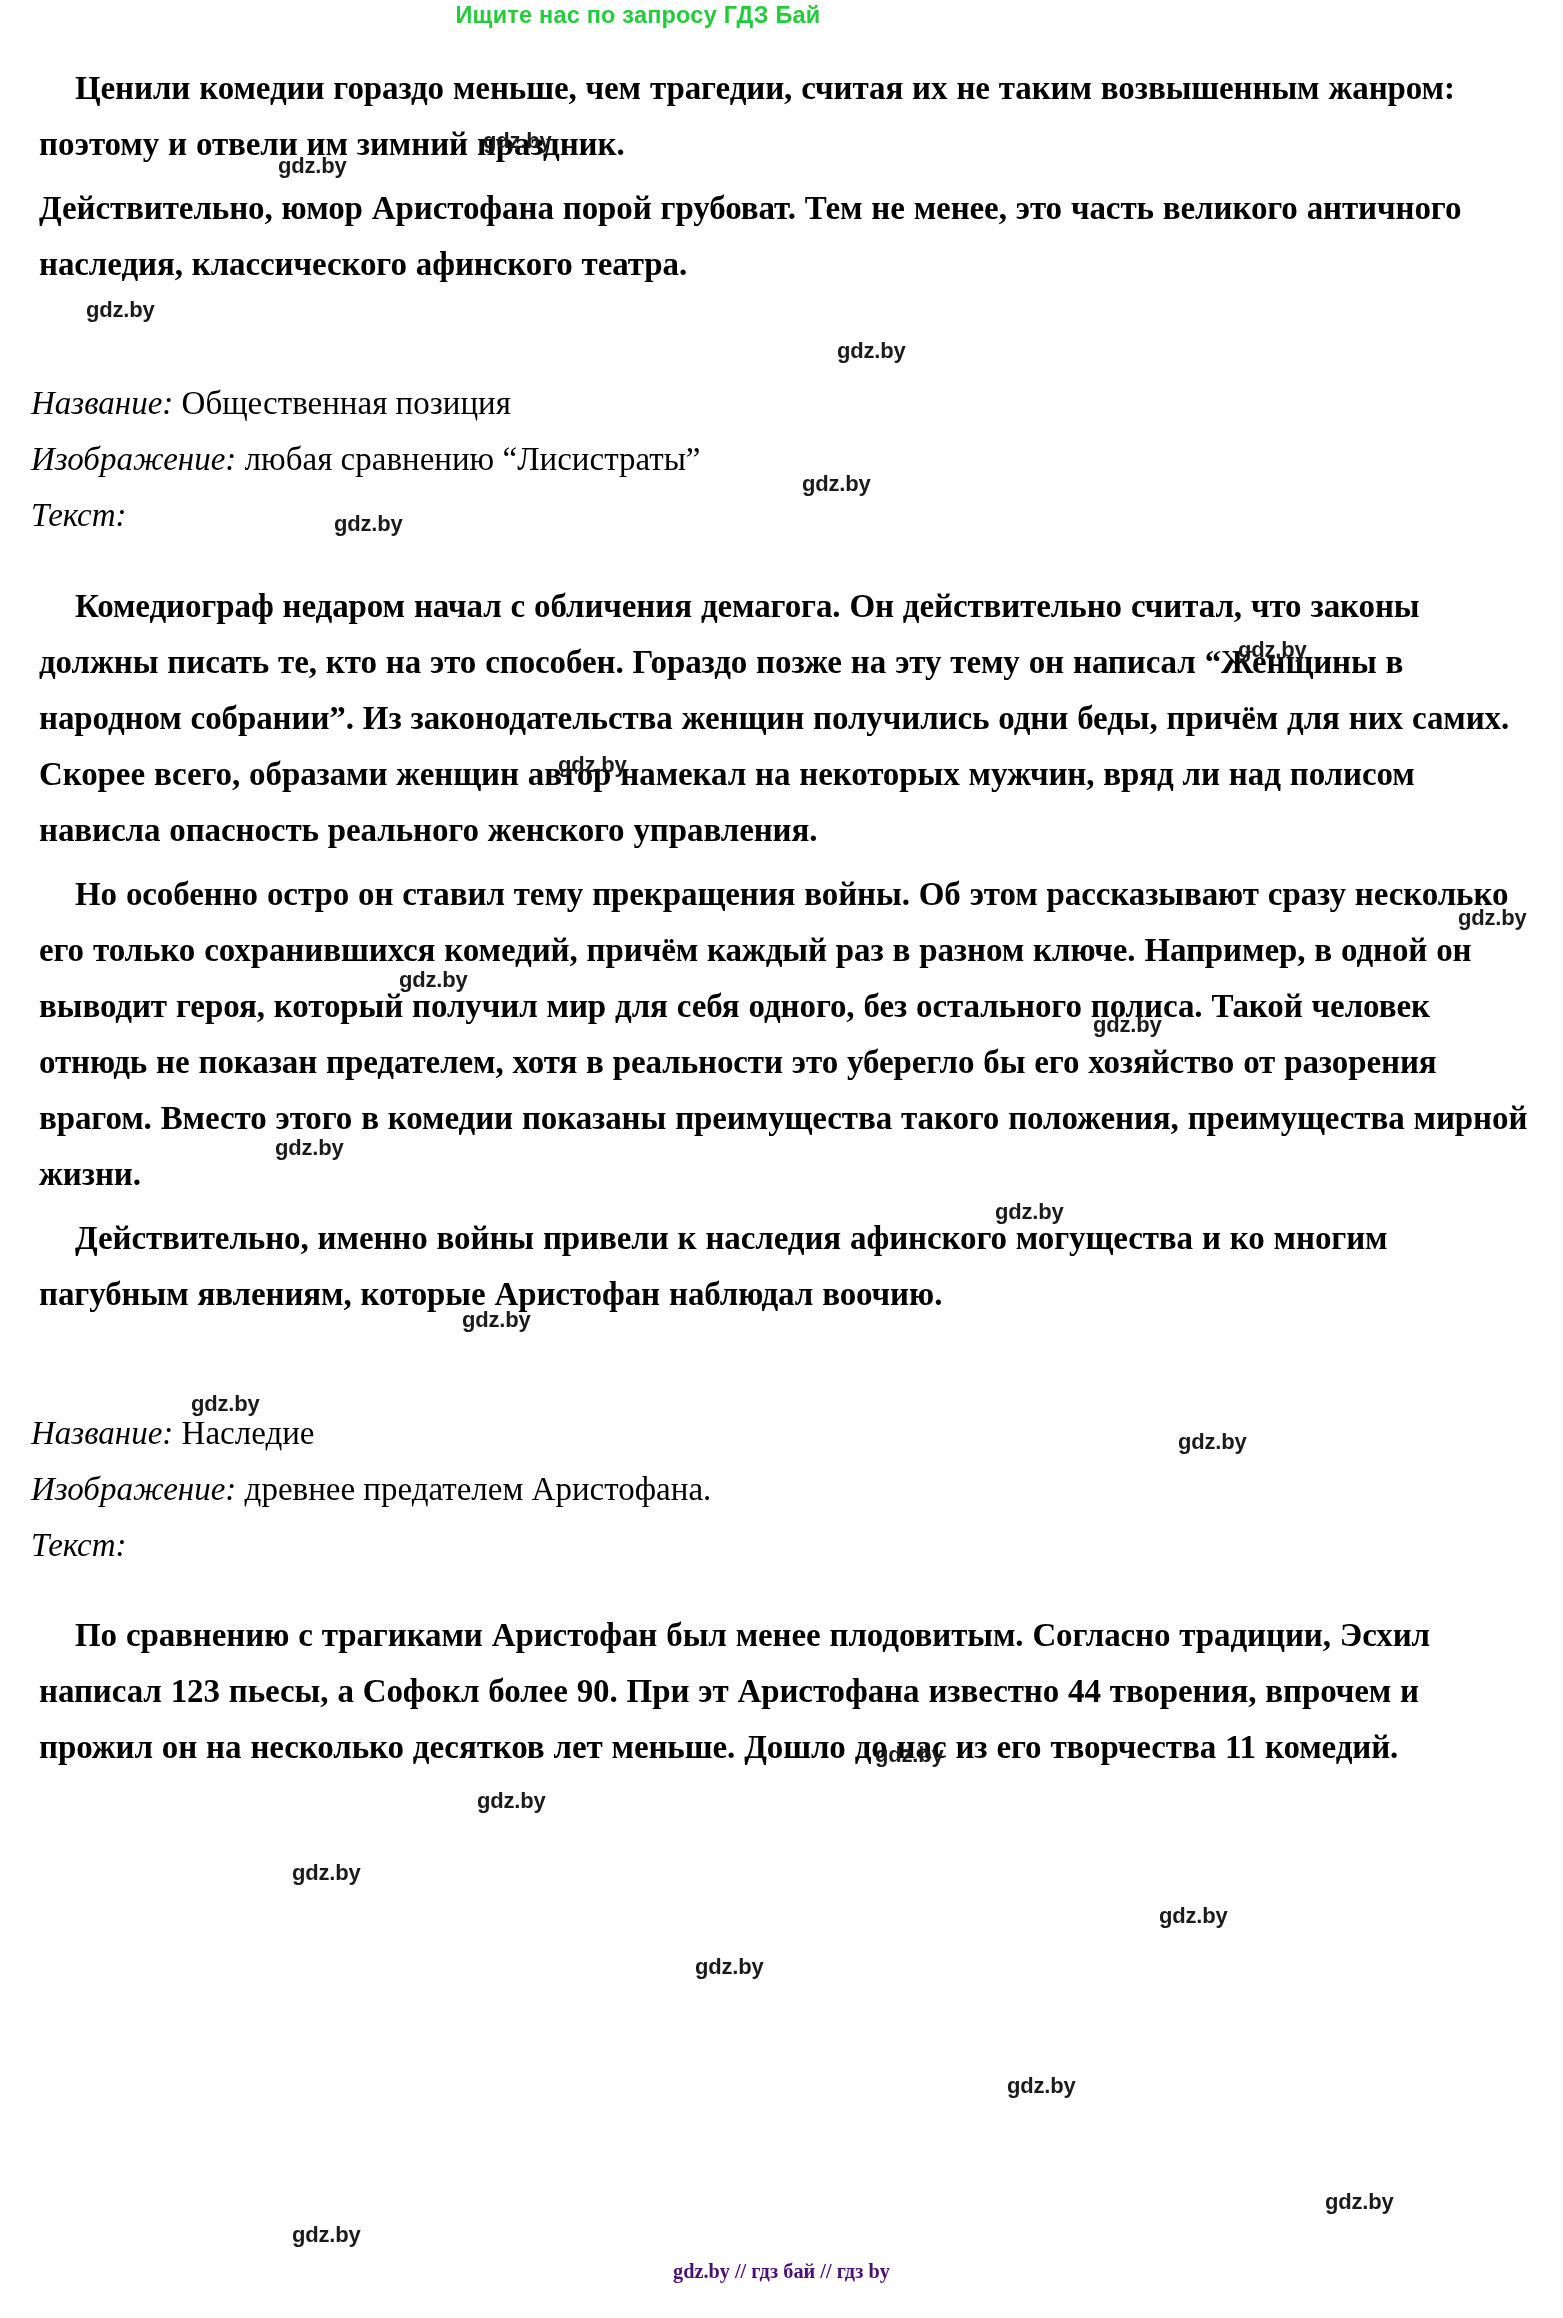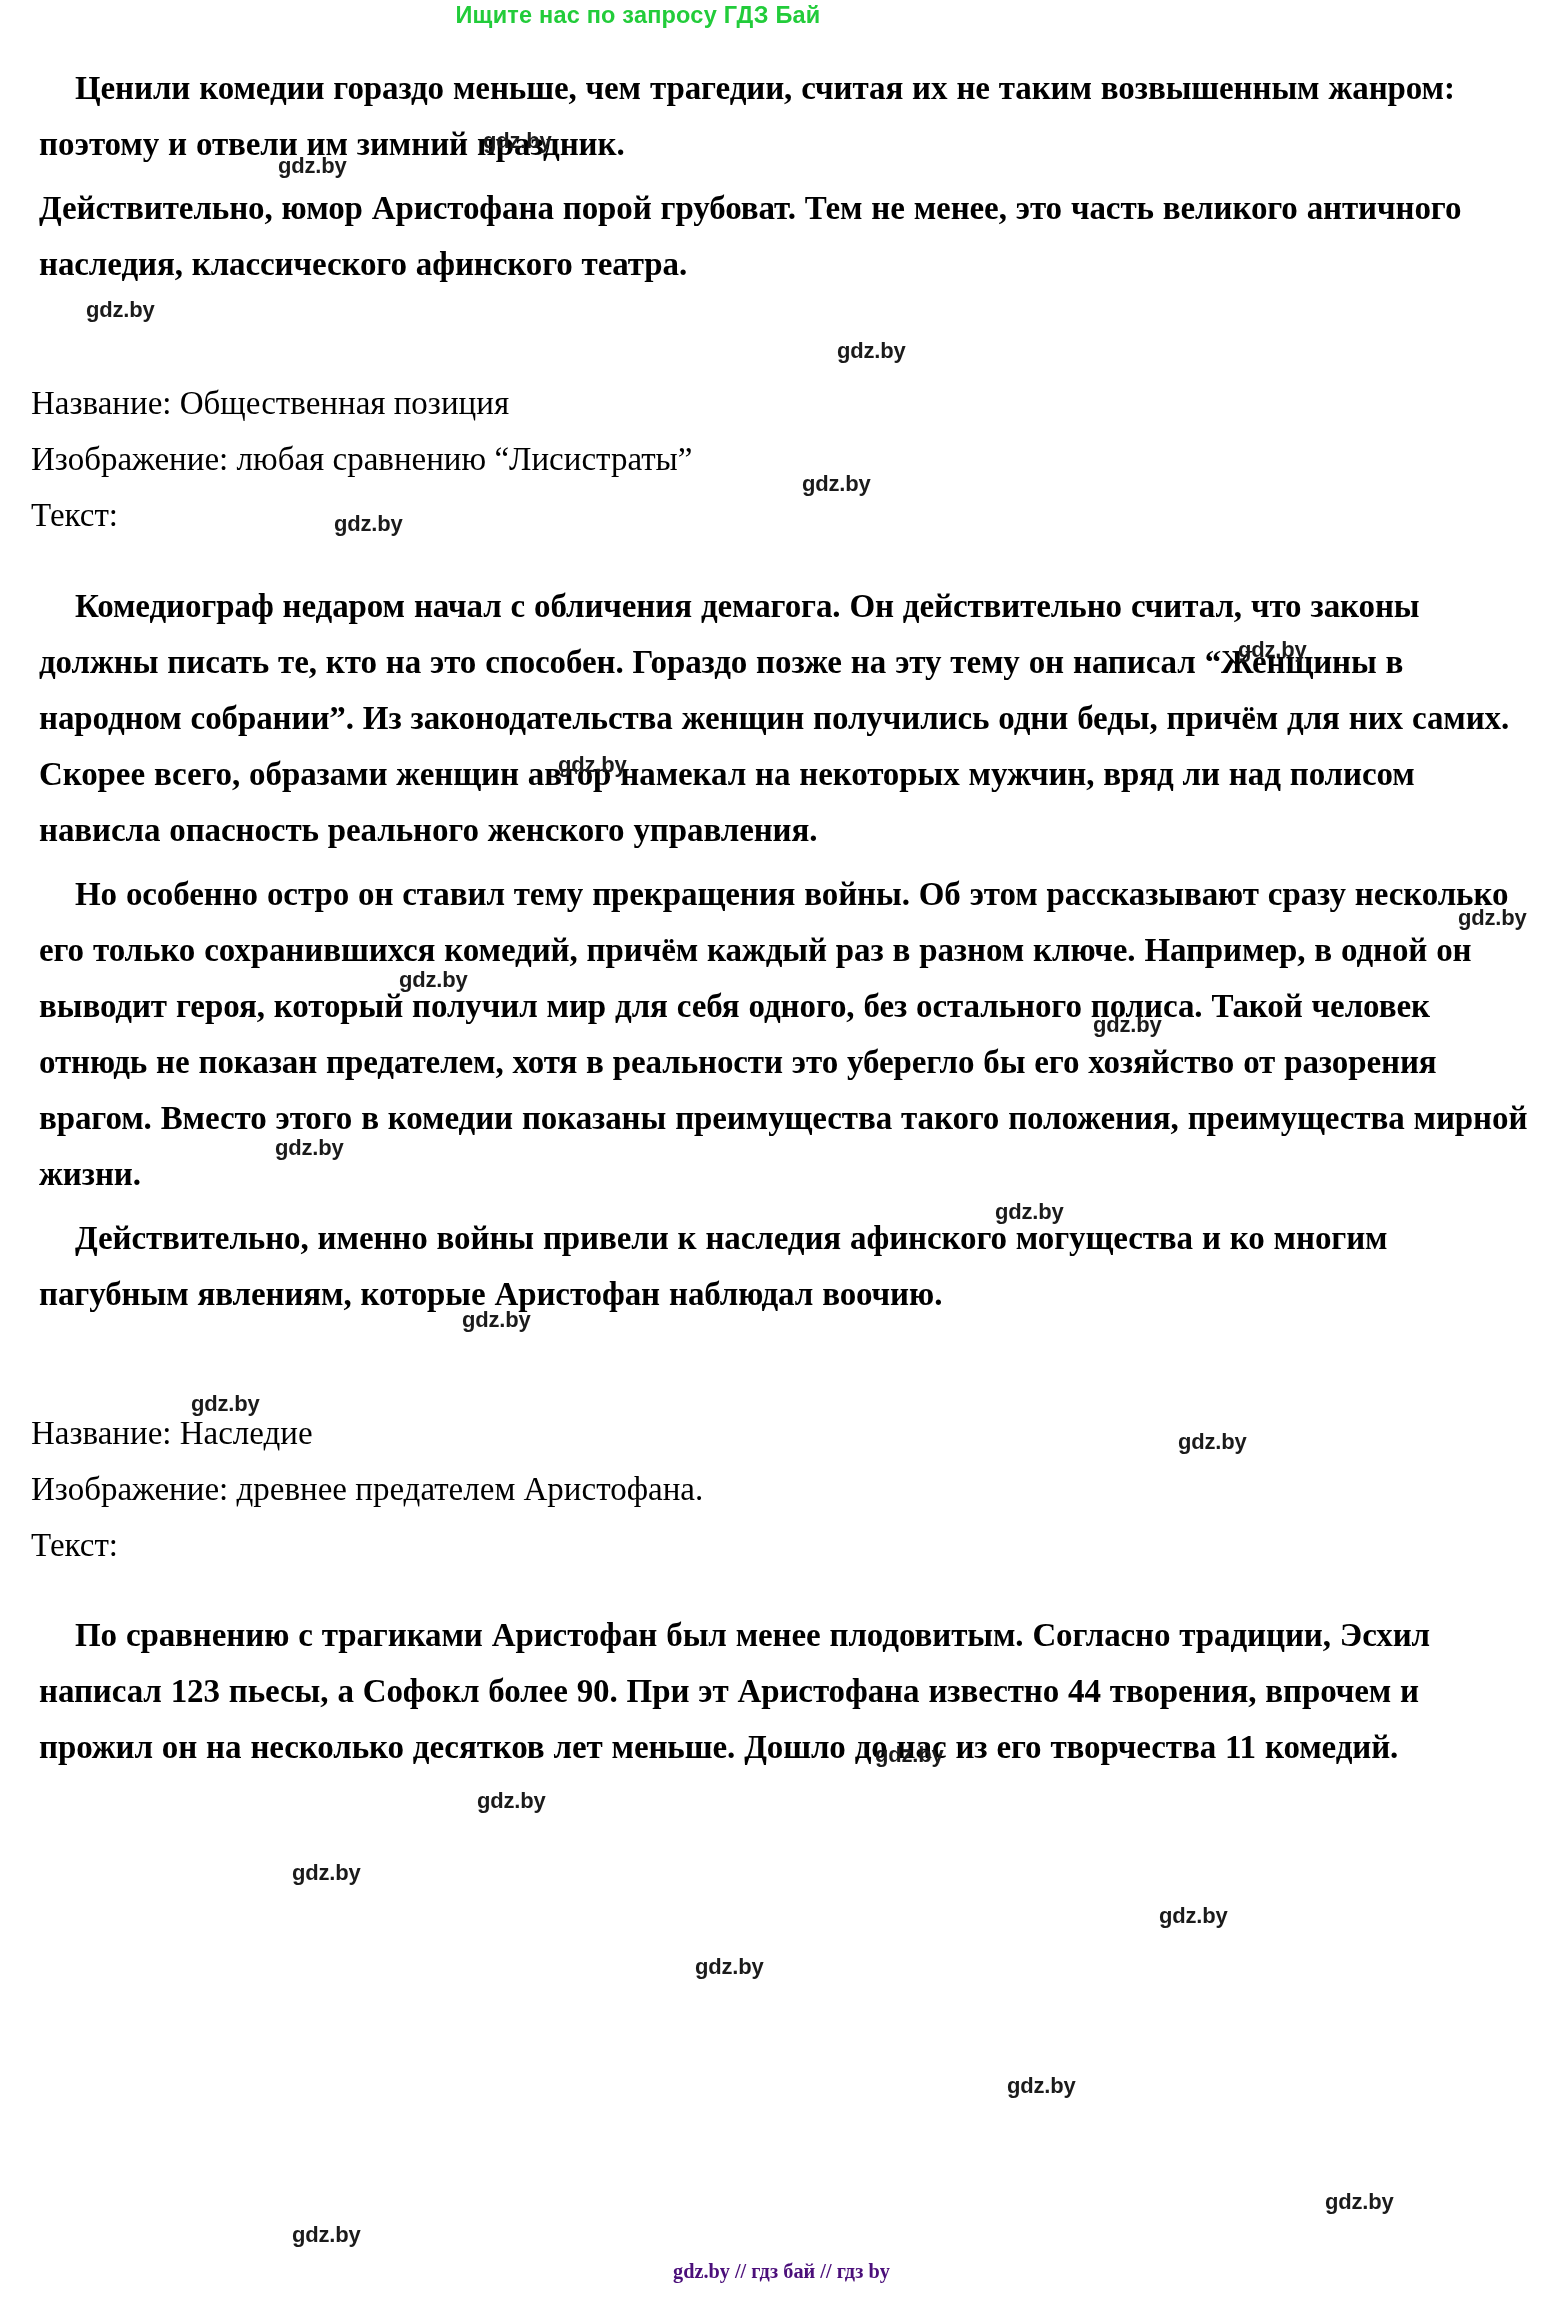--- a/index.html
+++ b/index.html
@@ -57,20 +57,21 @@
   }
   .spacer-sm { height: 26.6px; }
   .spacer-lg { height: 75px; }
 
   .meta-line {
     margin: 0;
     font-size: 33px;
     line-height: 56px;
   }
   .meta-label {
+    font-style: italic;
     text-align: center;
   }
 
   
   .wm {
     position: absolute;
     font-family: "Liberation Sans", "DejaVu Sans", sans-serif;
     font-size: 22px;
     font-weight: 700;
     color: #1b1b1b;

